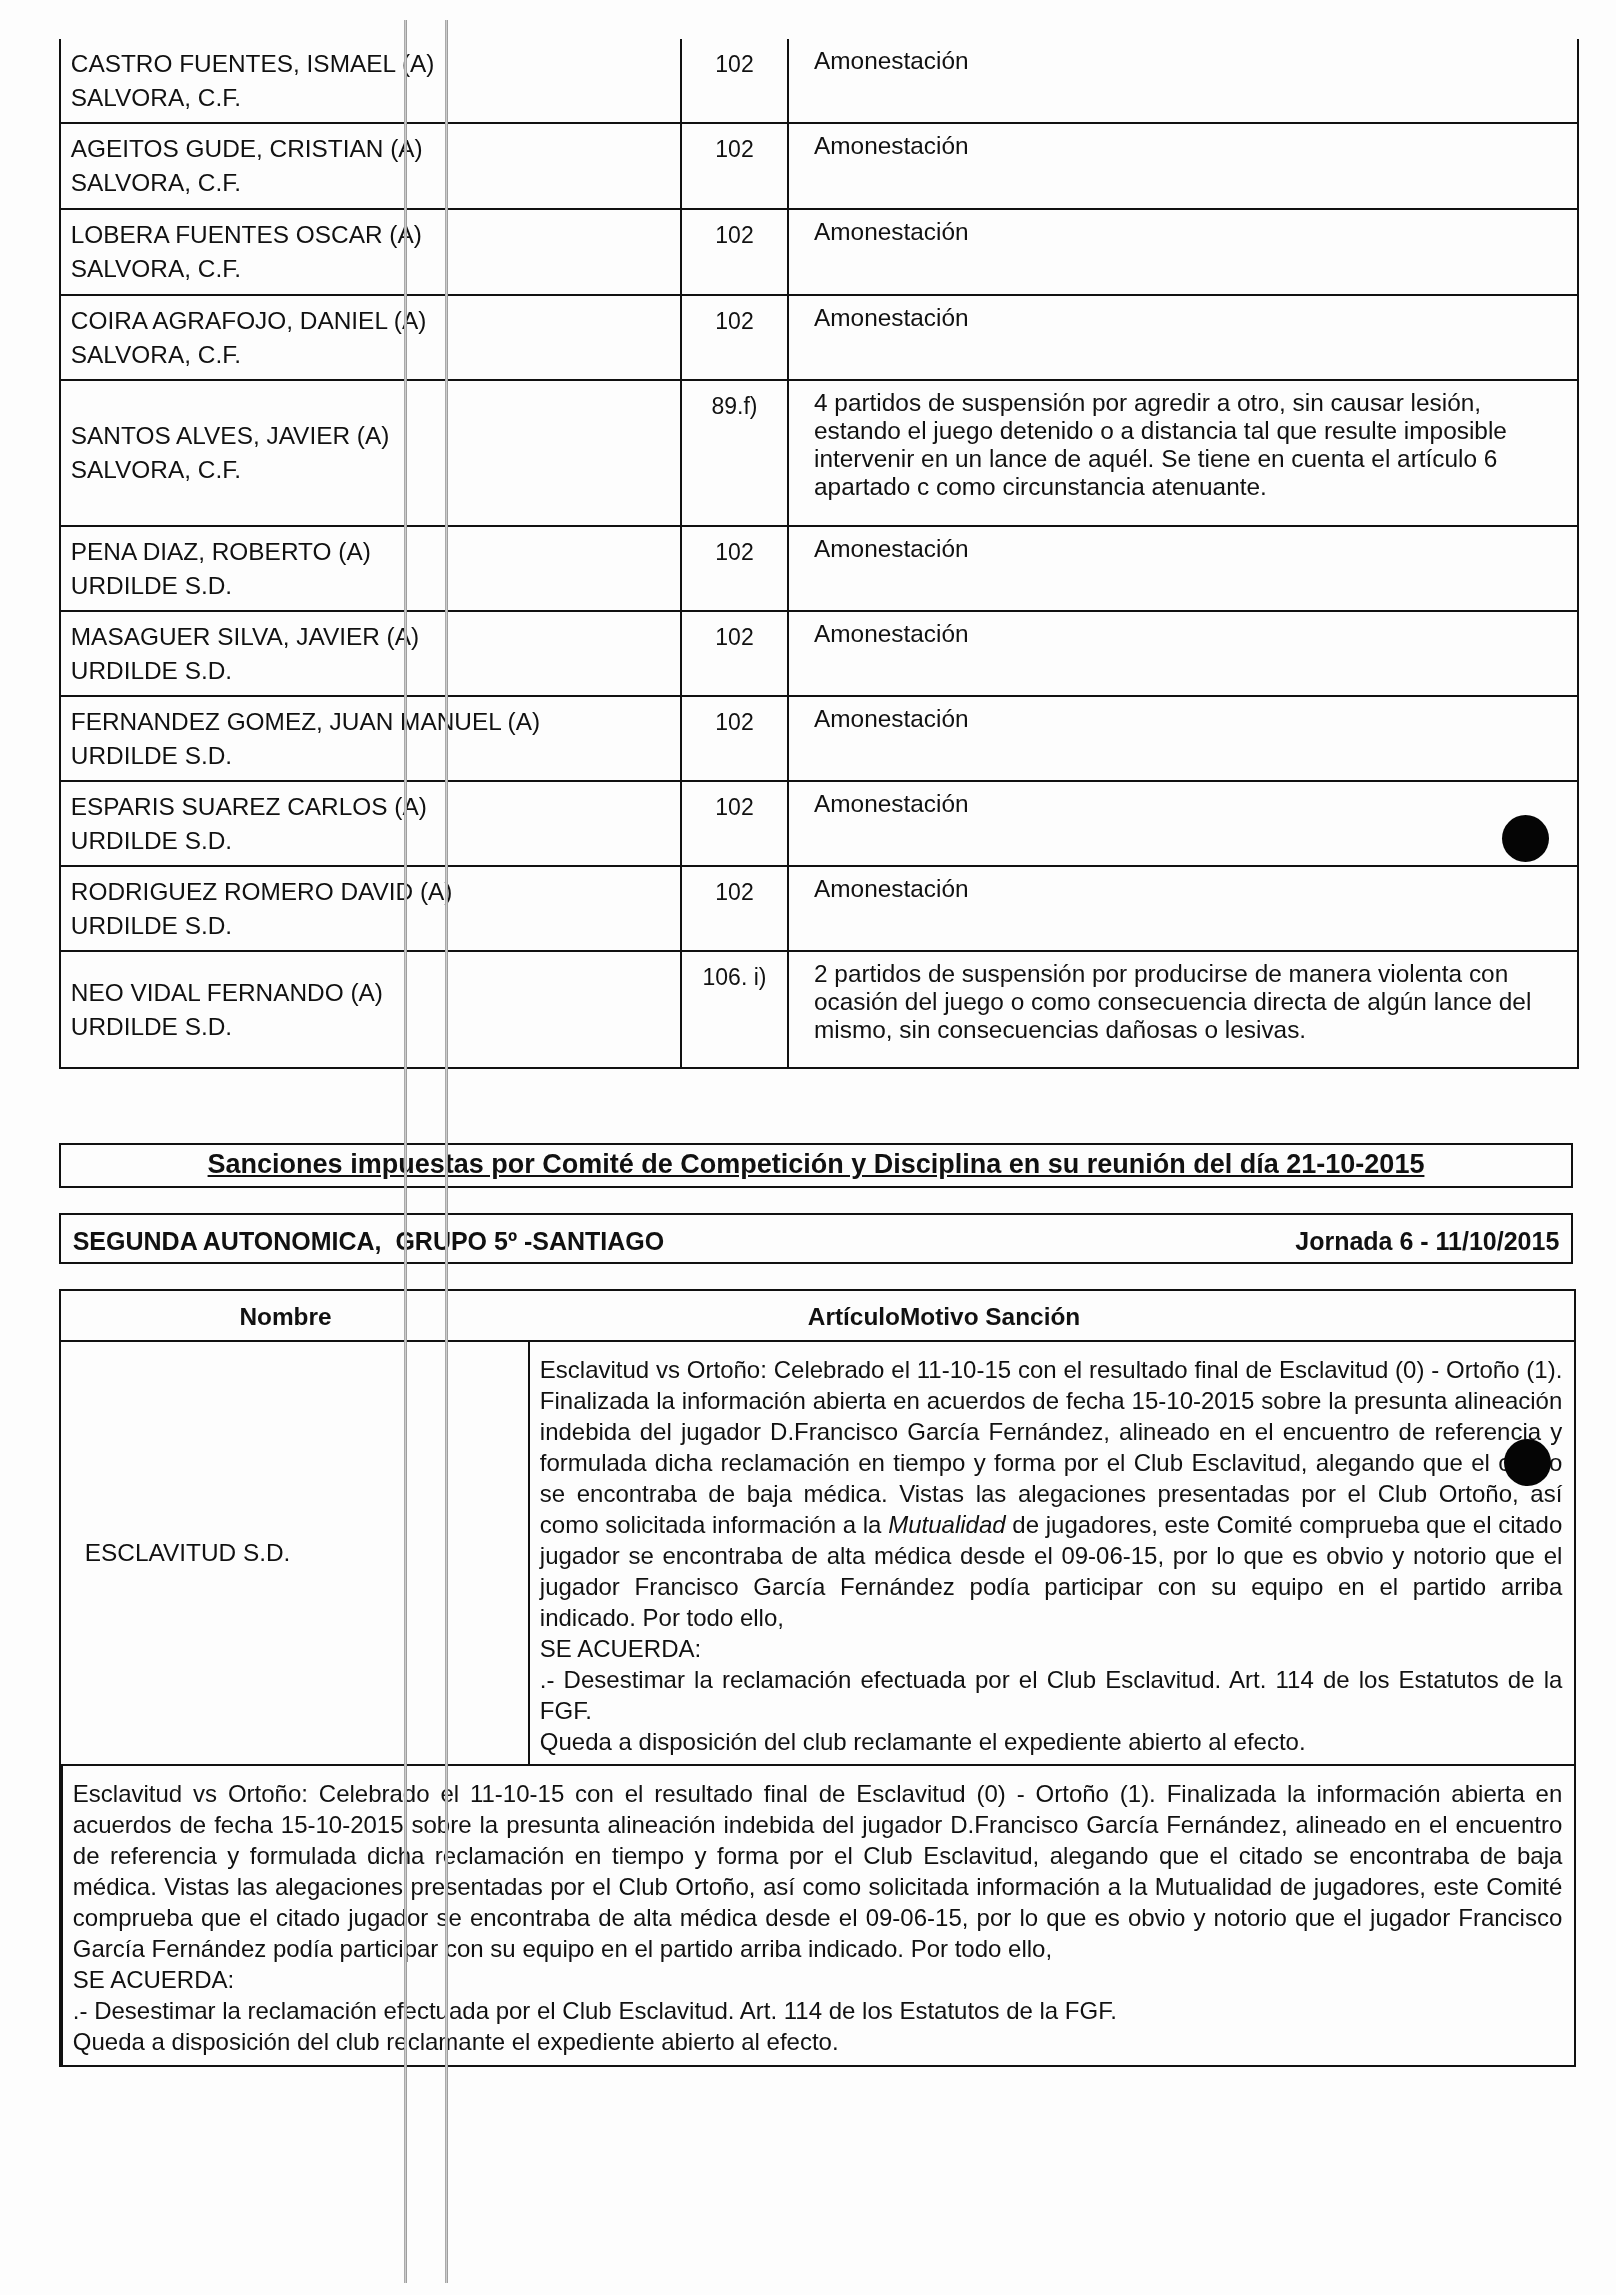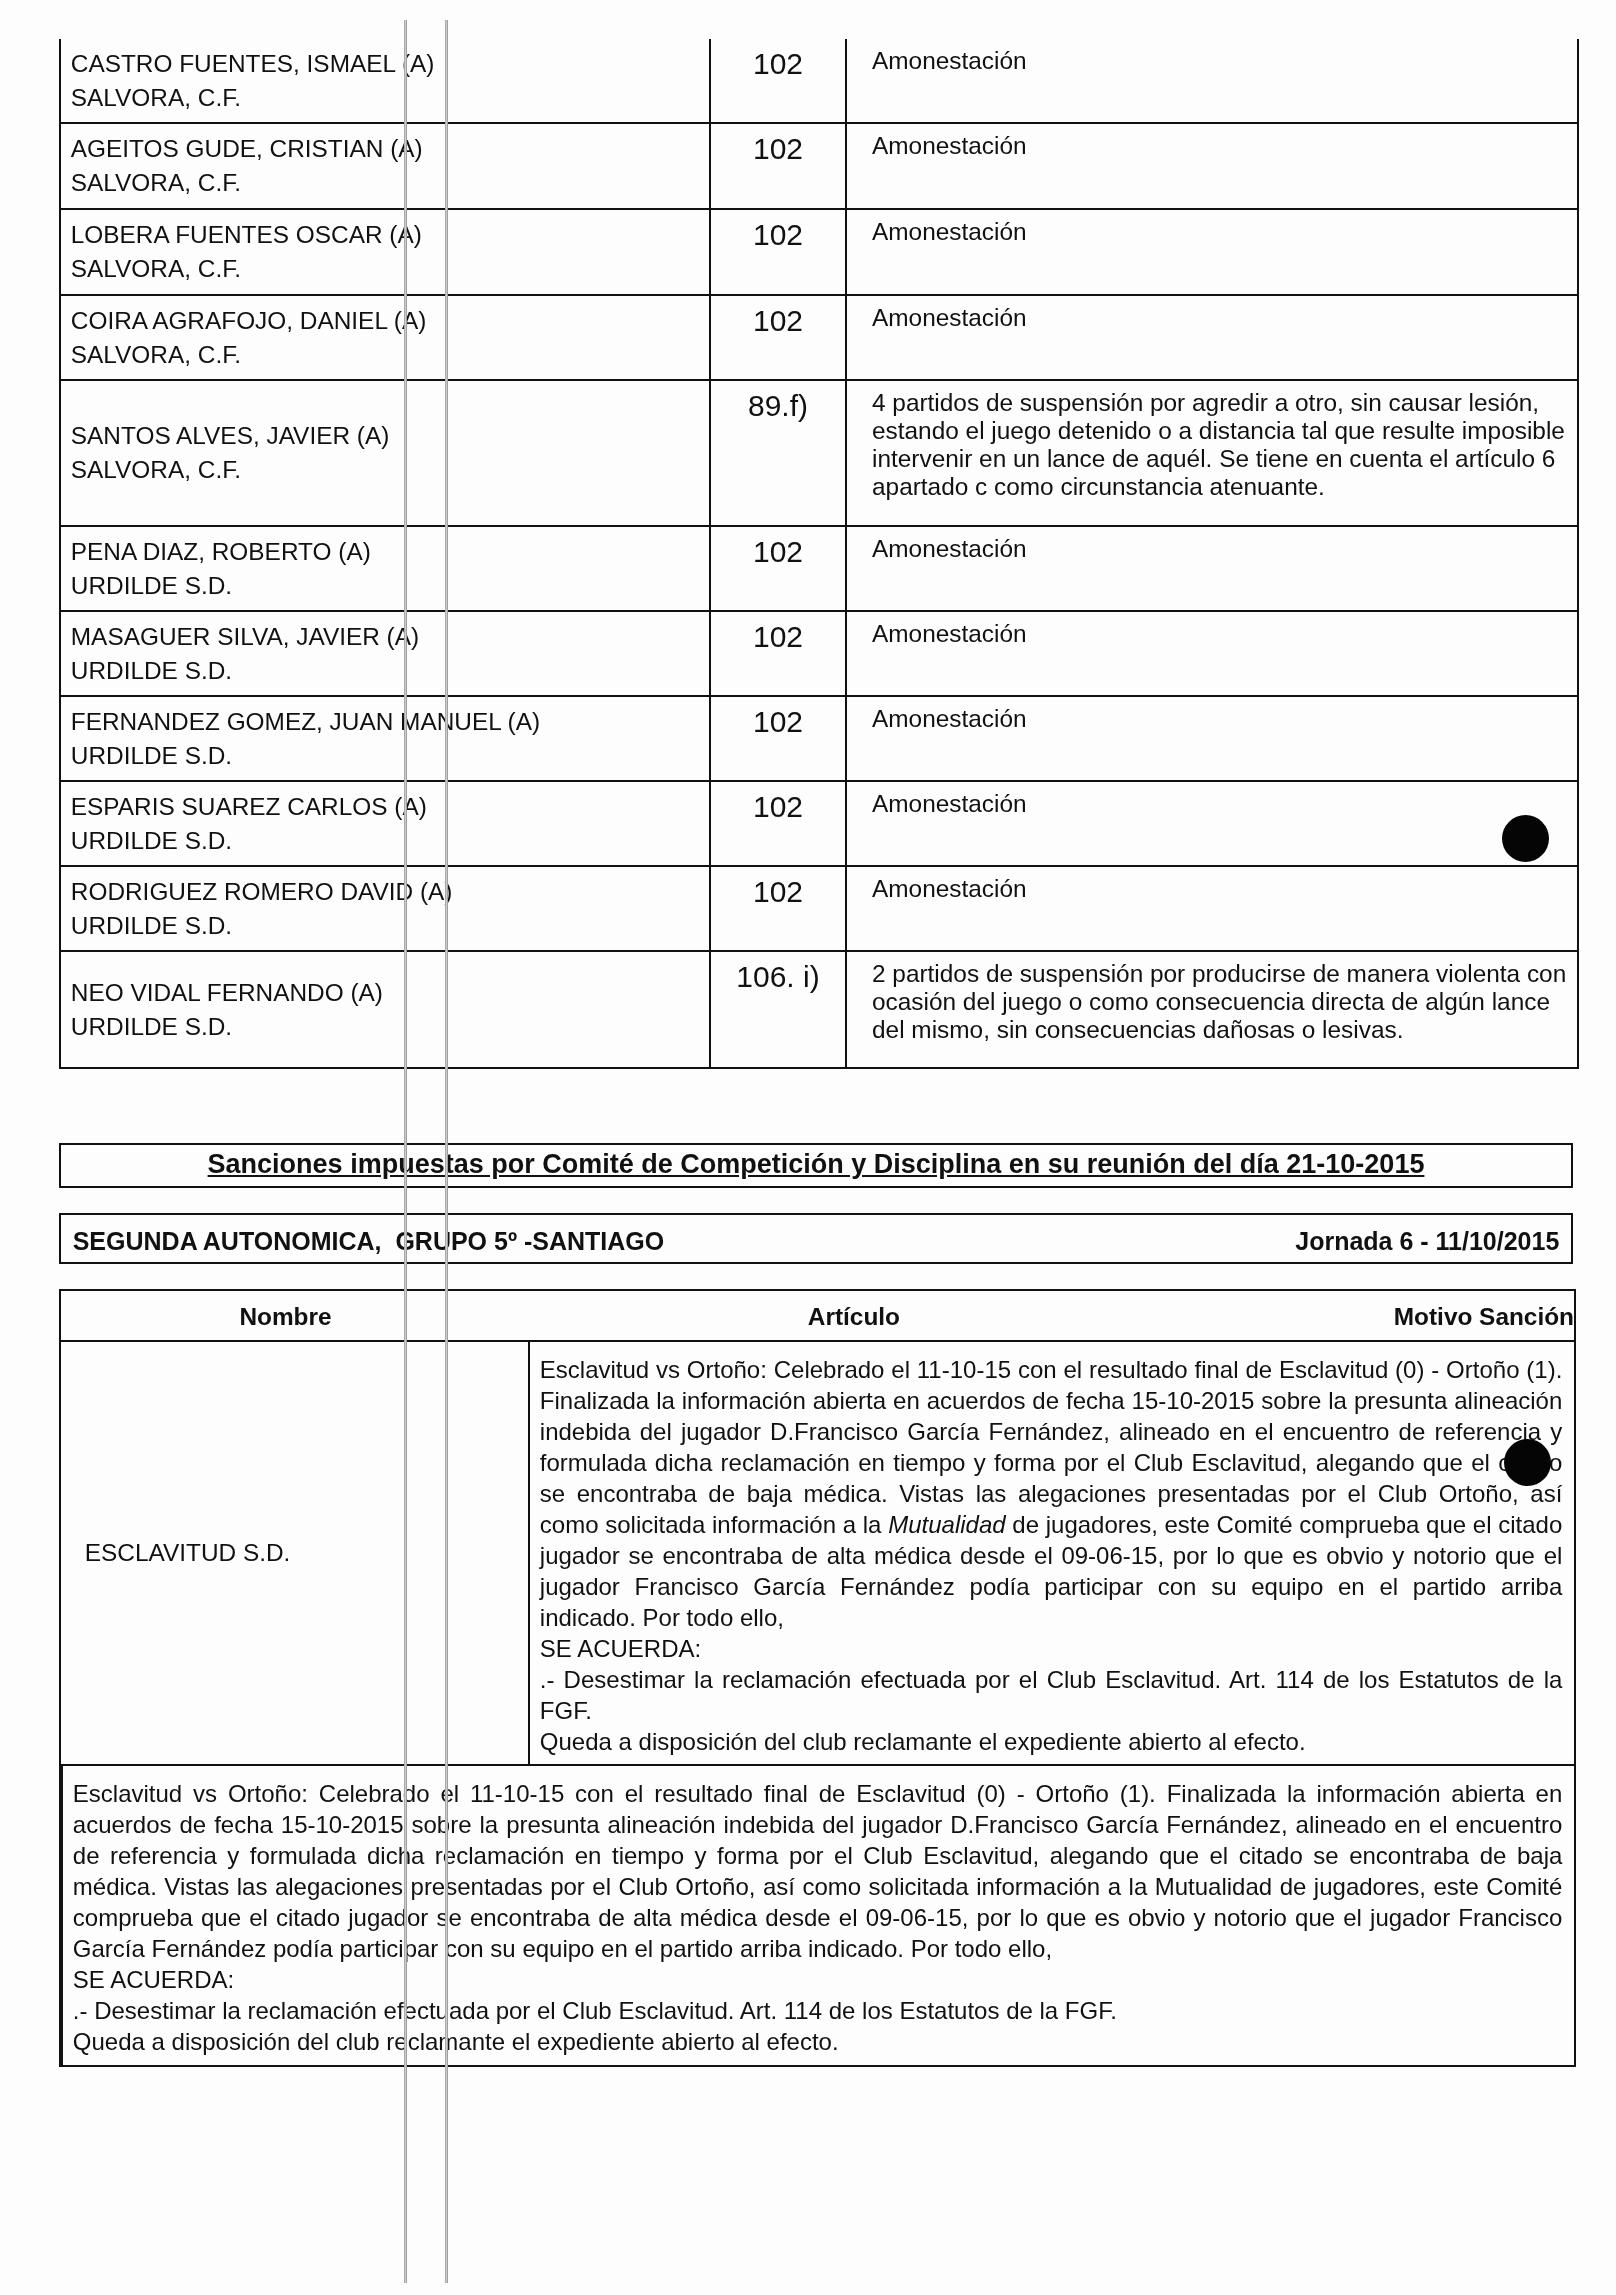--- a/index.html
+++ b/index.html
@@ -5,33 +5,33 @@
   html,body{margin:0;padding:0;}
   body{width:1617px;height:2296px;background:#fdfdfd;position:relative;overflow:hidden;
        font-family:"Liberation Sans",sans-serif;color:#111;}
   
   .scanline{position:absolute;top:19.5px;bottom:19.5px;width:2.9px;background:linear-gradient(90deg,#999,#ccc,#888);}
   .dot{position:absolute;width:47px;height:47px;border-radius:50%;background:#050505;}
   
   .t1{position:absolute;left:59px;top:39px;width:1516px;border-left:2px solid #111;border-right:2px solid #111;}
   .t1 .row{position:relative;border-bottom:2.9px solid #111;display:flex;}
   .t1 .c-name{width:619px;padding:7.8px 0 0 9.8px;font-size:24.4px;line-height:34px;box-sizing:border-box;}
-  .t1 .c-art{width:136px;border-left:2px solid #111;text-align:center;font-size:30px;line-height:34px;padding-top:7.8px;box-sizing:border-box;margin-left:29px;}
+  .t1 .c-art{width:107px;border-left:2px solid #111;text-align:center;font-size:23px;line-height:34px;padding-top:7.8px;box-sizing:border-box;}
   .t1 .c-mot{flex:1;border-left:2px solid #111;font-size:24.4px;line-height:28px;padding:7.8px 9.8px 5.9px 25px;box-sizing:border-box;}
   .t1 .row.tall .c-name{display:flex;flex-direction:column;justify-content:center;padding-top:0;}
   
   .boxhead{position:absolute;left:59px;width:1514px;border:2.9px solid #111;box-sizing:border-box;}
   .sanc-title{top:1143px;height:45px;text-align:center;font-weight:bold;font-size:27px;line-height:39px;text-decoration:underline;}
   .group-bar{top:1213px;height:51px;font-weight:bold;font-size:25px;display:flex;justify-content:space-between;align-items:flex-end;padding:0 11.7px 5.9px 11.7px;}
   
   .t2{position:absolute;left:59px;top:1289px;width:1517px;border:2.9px solid #111;border-bottom:none;box-sizing:border-box;}
   .t2 .hdr{display:flex;height:51px;border-bottom:2.9px solid #111;font-weight:bold;font-size:24.4px;align-items:flex-end;padding-bottom:9px;box-sizing:border-box;}
   .t2 .hdr .h-nombre{width:449px;text-align:center;}
   .t2 .hdr .h-art{width:390px;text-align:right;}
-  .t2 .hdr .h-mot{flex:1;text-align:right;}
+  .t2 .hdr .h-mot{flex:1;text-align:left;}
   .t2 .row{display:flex;border-bottom:2.9px solid #111;}
   .t2 .c-club{width:453px;display:flex;align-items:center;padding-left:9.8px;font-size:24.4px;box-sizing:border-box;margin-left:14px;}
   .t2 .c-text{flex:1;border-left:2px solid #111;font-size:24px;line-height:31px;padding:11.7px 11.7px 7.8px 9.8px;text-align:justify;box-sizing:border-box;}
   .t2 .c-text p{margin:0;}
   .em{font-style:italic;}
 </style>
 </head>
 <body>
 
 <div class="t1">

